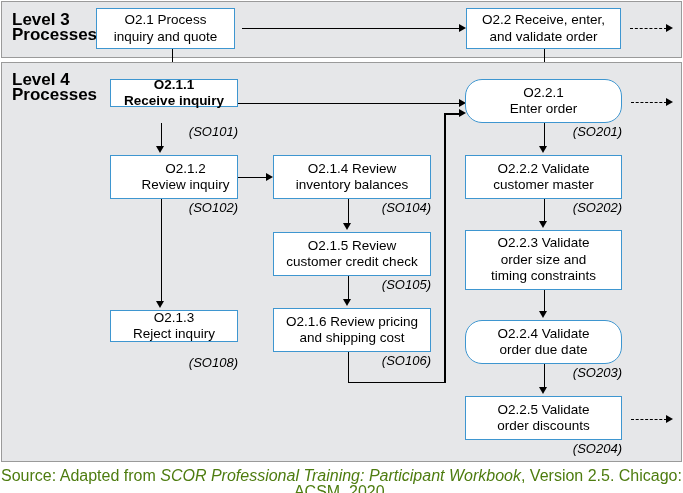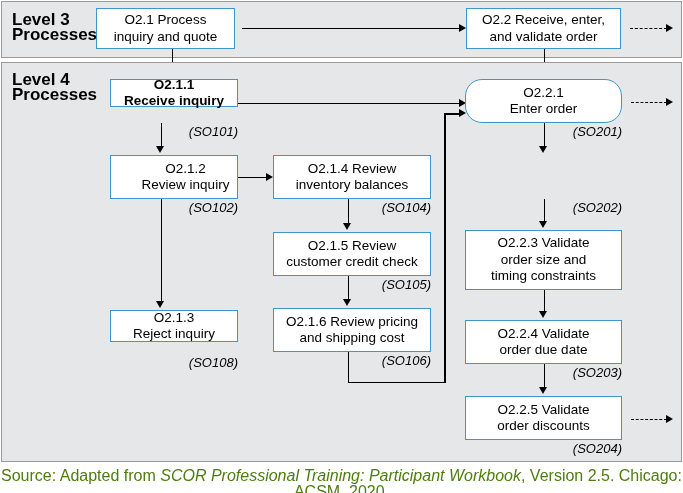--- a/index.html
+++ b/index.html
@@ -177,27 +177,30 @@
   <div class="ln h" style="left:347.5px;top:381.5px;width:98px;"></div>
   <div class="ln v" style="left:444px;top:113px;height:270px;"></div>
   <div class="ln h" style="left:444px;top:113px;width:17px;"></div>
   <div class="ah right" style="left:459px;top:109px;"></div>
 
   <div class="box" style="left:465px;top:79px;width:157px;height:44px;border-radius:17px;">
     <span>O2.2.1<br>Enter order</span>
   </div>
   <div class="so" style="left:502px;top:124px;width:120px;">(SO201)</div>
 
+  <div class="box" style="left:465px;top:155px;width:157px;height:44px;">
+    <span>O2.2.2 Validate<br>customer master</span>
+  </div>
   <div class="so" style="left:502px;top:200px;width:120px;">(SO202)</div>
 
   <div class="box" style="left:465px;top:230px;width:157px;height:60px;">
     <span>O2.2.3 Validate<br>order size and<br>timing constraints</span>
   </div>
 
-  <div class="box" style="left:465px;top:320px;width:157px;height:44px;">
+  <div class="box" style="left:465px;top:320px;width:157px;height:44px;border-radius:17px;">
     <span>O2.2.4 Validate<br>order due date</span>
   </div>
   <div class="so" style="left:502px;top:365px;width:120px;">(SO203)</div>
 
   <div class="box" style="left:465px;top:396px;width:157px;height:44px;">
     <span>O2.2.5 Validate<br>order discounts</span>
   </div>
   <div class="so" style="left:502px;top:441px;width:120px;">(SO204)</div>
 
   <div class="ln v" style="left:543.5px;top:123px;height:25px;"></div>

